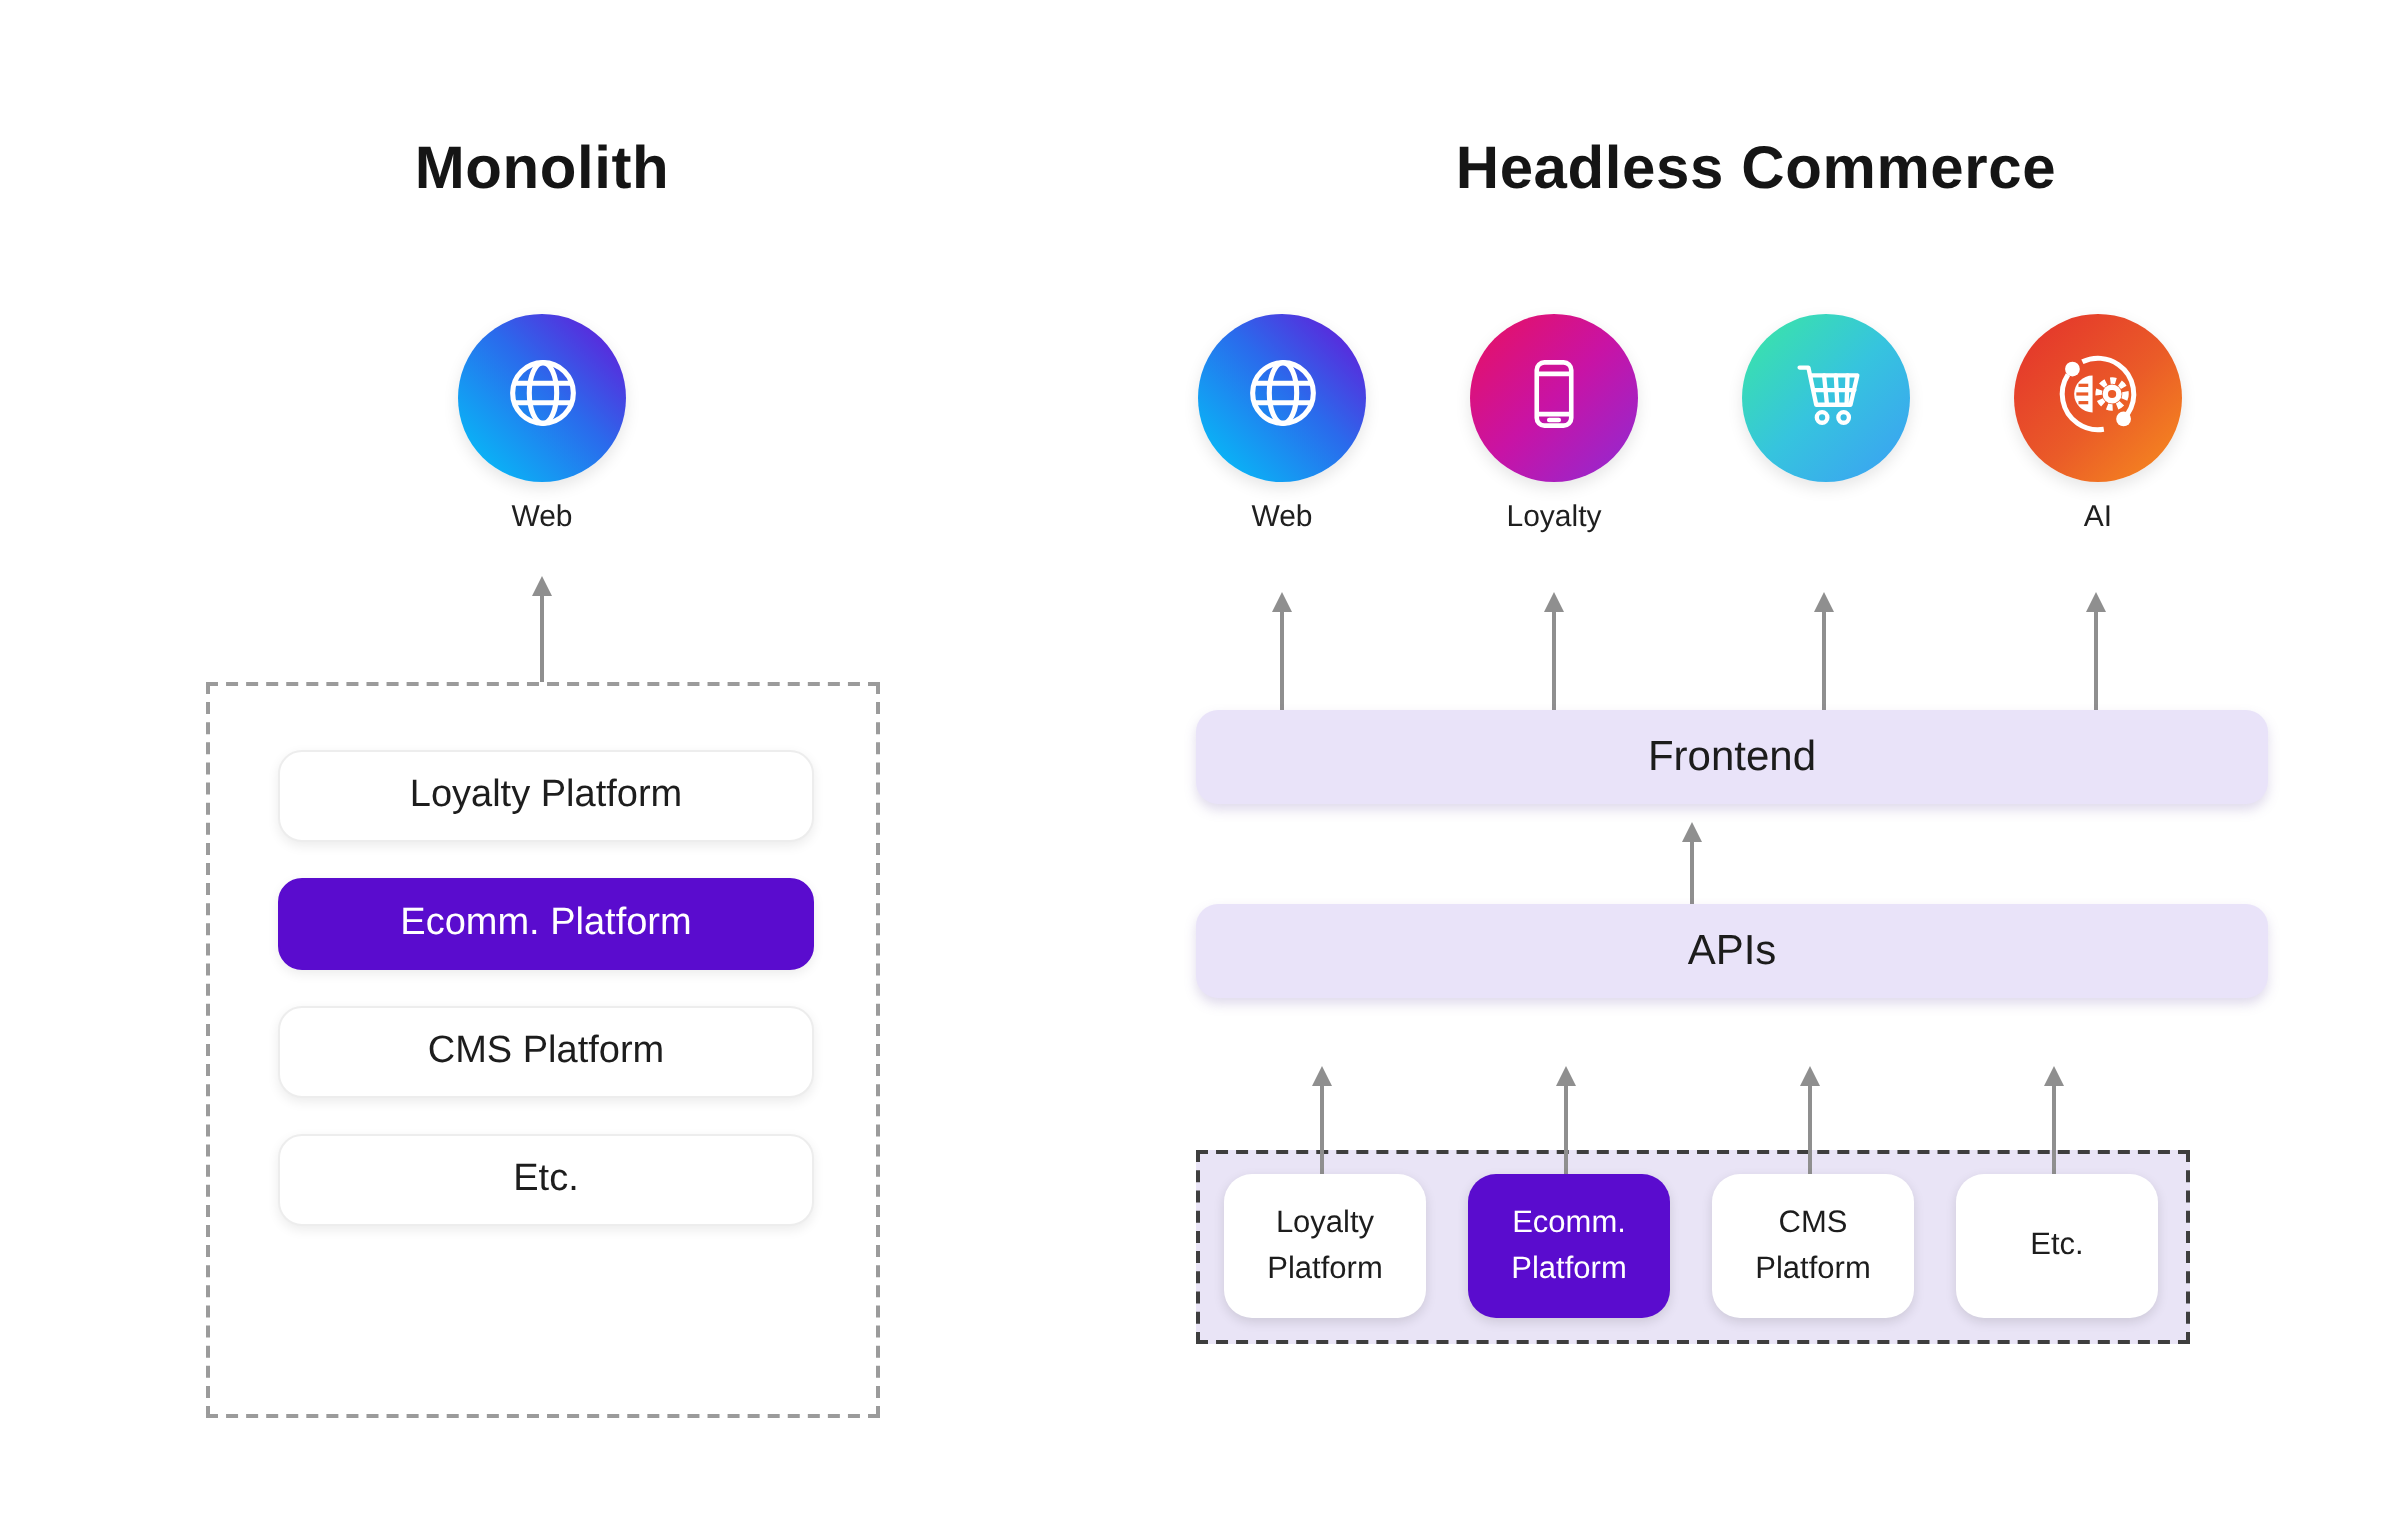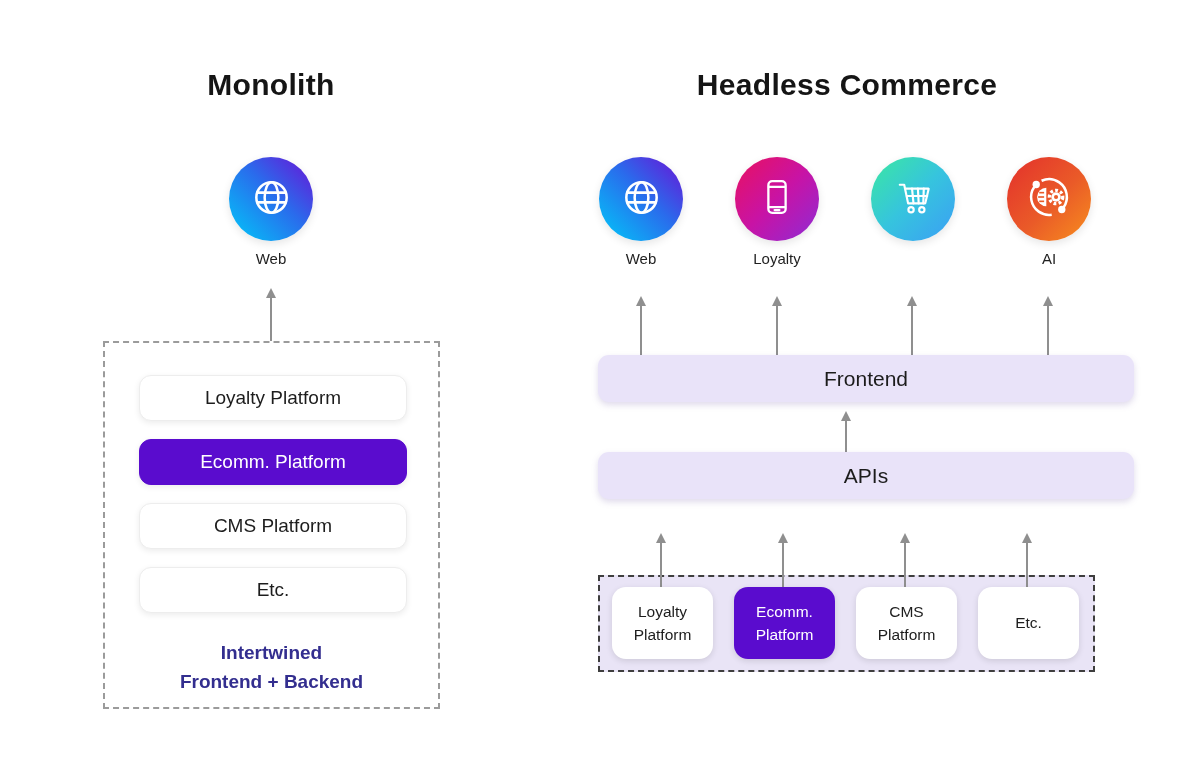--- a/index.html
+++ b/index.html
@@ -73,26 +73,22 @@
 
   <div class="arrow" style="left:270px;top:297px;height:45px;"></div>
 
   <div class="dash-box-left"></div>
 
   <div class="pill" style="top:375px;">Loyalty Platform</div>
   <div class="pill hl" style="top:439px;">Ecomm. Platform</div>
   <div class="pill" style="top:503px;">CMS Platform</div>
   <div class="pill" style="top:567px;">Etc.</div>
 
-  <div class="caption">
-    <div>Intertwined</div>
-    <div>Frontend + Backend</div>
-  </div>
 
-  <div class="col-title" style="left:597px;top:68px;width:500px;">Headless Commerce</div>
+  <div class="col-title" style="left:628px;top:68px;width:500px;">Headless Commerce</div>
 
   <div class="chan grad-web" style="left:599px;top:157px;">
     <span>
       <svg viewBox="0 0 48 48" width="47" height="47" fill="none" stroke="#fff" stroke-width="2.6" stroke-linecap="round">
         <circle cx="24" cy="24" r="15.5"></circle>
         <ellipse cx="24" cy="24" rx="7" ry="15.5"></ellipse>
         <line x1="9.8" y1="19" x2="38.2" y2="19"></line>
         <line x1="9.8" y1="29" x2="38.2" y2="29"></line>
       </svg>
     </span>

